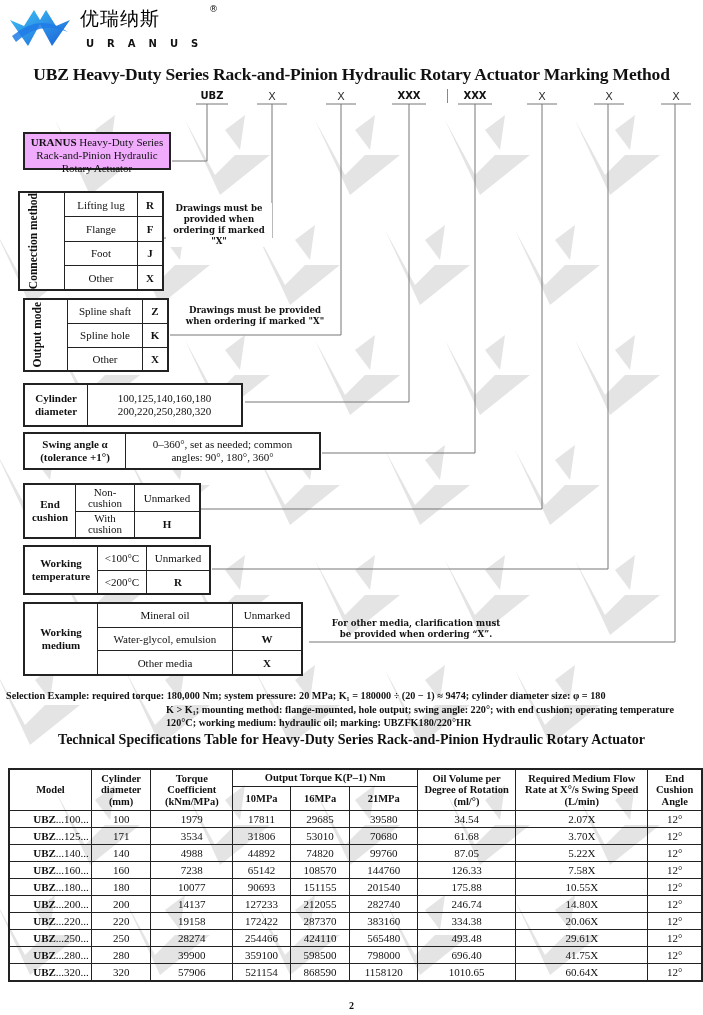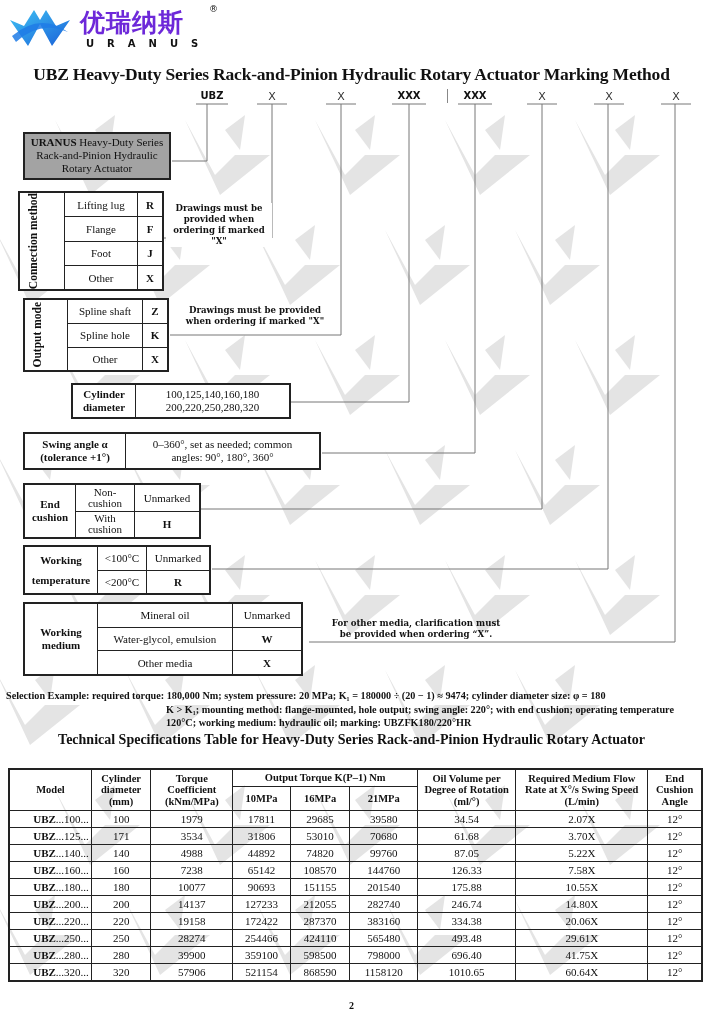--- a/index.html
+++ b/index.html
@@ -4,21 +4,21 @@
 <style>
   html, body { margin:0; padding:0; background:#fff; }
   body { width:703px; height:1015px; position:relative; overflow:hidden; font-family:"Liberation Serif", serif; color:#111; }
   .abs { position:absolute; }
   #watermark { position:absolute; left:0; top:0; width:703px; height:1015px; z-index:0; }
   #connectors { position:absolute; left:0; top:0; width:703px; height:700px; z-index:1; }
   .layer { position:absolute; z-index:2; }
 
   
   .logo { left:6px; top:4px; width:240px; height:48px; }
-  .logo-cn { position:absolute; left:74px; top:2px; font-family:"DejaVu Sans", sans-serif; font-weight:bold; font-size:25px; letter-spacing:1px; color:#6d28d9; }
+  .logo-cn { position:absolute; left:74px; top:2px; font-family:"DejaVu Sans", sans-serif; font-weight:normal; font-size:19px; letter-spacing:1px; color:#000000; }
   .logo-en { position:absolute; left:80px; top:34px; font-family:"DejaVu Sans", sans-serif; font-weight:bold; font-size:10px; letter-spacing:13px; color:#111; }
   .logo-reg { position:absolute; left:203px; top:0px; font-size:9px; font-family:"DejaVu Sans", sans-serif; }
 
   .main-title { left:0; width:703px; top:64px; text-align:center; font-weight:bold; font-size:17.5px; letter-spacing:-0.2px; white-space:nowrap; }
 
   .code { top:90px; font-size:11px; text-align:center; }
   .code.bold { font-weight:bold; font-family:"DejaVu Sans", sans-serif; font-size:10px; }
   .code.thin { font-family:"DejaVu Sans", sans-serif; font-size:11px; color:#333; }
   .code-sep { top:89px; left:447px; width:1px; height:14px; background:#888; }
 
@@ -139,21 +139,21 @@
     <polyline points="475,104 475,453 322,453"></polyline>
 
     <polyline points="542,104 542,509 201,509"></polyline>
 
     <polyline points="608,104 608,569 212,569"></polyline>
 
     <polyline points="675,104 675,642 309,642"></polyline>
   </g>
 </svg>
 
-<div class="abs layer" style="left:23px;top:132px;width:148px;height:48px;border:2px solid #222;background:#a3a3a3;font-size:11px;text-align:center;line-height:13px;padding-top:2px;box-sizing:border-box;">
+<div class="abs layer" style="left:23px;top:132px;width:148px;height:38px;border:2px solid #222;background:#f0abfc;font-size:11px;text-align:center;line-height:13px;padding-top:2px;box-sizing:border-box;">
   <span class="b">URANUS</span>
   <span>Heavy-Duty Series Rack-and-Pinion Hydraulic Rotary Actuator</span>
 </div>
 
 <table class="box abs layer" style="left:18px;top:191px;width:146px;border:2px solid #222;">
   <tbody>
       <tr style="height:24px;">
     <td rowspan="4" style="width:38px;">
           <div class="vlabel" style="margin:auto;width:30px;">Connection method</div>
         </td>
@@ -190,21 +190,21 @@
     <td class="b">K</td>
   </tr>
   <tr style="height:24px;">
     <td>Other</td>
     <td class="b">X</td>
   </tr>
 </tbody>
   </table>
 <div class="abs note layer" style="left:176px;top:305px;width:158px;background:#fff;">Drawings must be provided when ordering if marked "X"</div>
 
-<table class="box abs layer" style="left:23px;top:383px;width:220px;height:36px;border:2px solid #222;margin-left:48px;">
+<table class="box abs layer" style="left:23px;top:383px;width:220px;height:44px;border:2px solid #222;">
   <tbody>
       <tr>
     <td class="b" style="width:56px;line-height:13px;">Cylinder diameter</td>
     <td style="line-height:13px;">
       <div>100,125,140,160,180</div>
       <div>200,220,250,280,320</div>
     </td>
   </tr>
 </tbody>
   </table>
@@ -234,21 +234,21 @@
   <tr>
     <td style="line-height:11px;">With cushion</td>
     <td class="b">H</td>
   </tr>
 </tbody>
   </table>
 
 <table class="box abs layer" style="left:23px;top:545px;width:188px;height:50px;border:2px solid #222;">
   <tbody>
       <tr>
-    <td rowspan="2" class="b" style="width:66px;line-height:20px;">Working temperature</td>
+    <td rowspan="2" class="b" style="width:66px;line-height:13px;">Working temperature</td>
     <td style="width:42px;">&lt;100°C</td>
     <td>Unmarked</td>
   </tr>
   <tr>
     <td>&lt;200°C</td>
     <td class="b">R</td>
   </tr>
 </tbody>
   </table>
 

